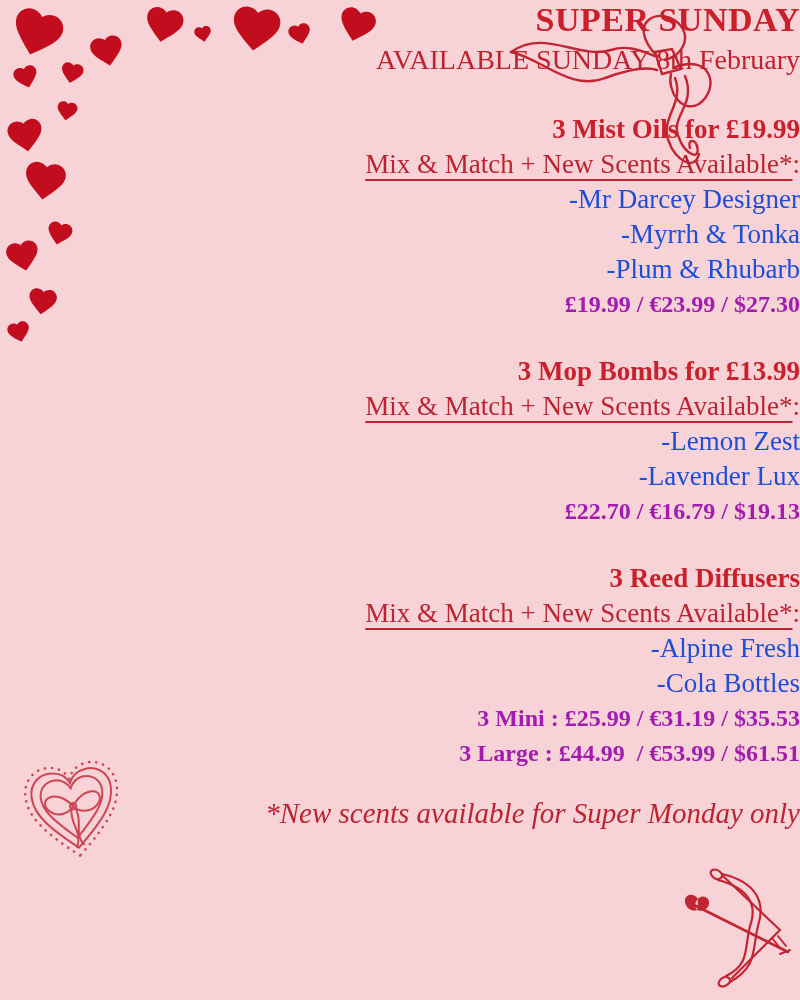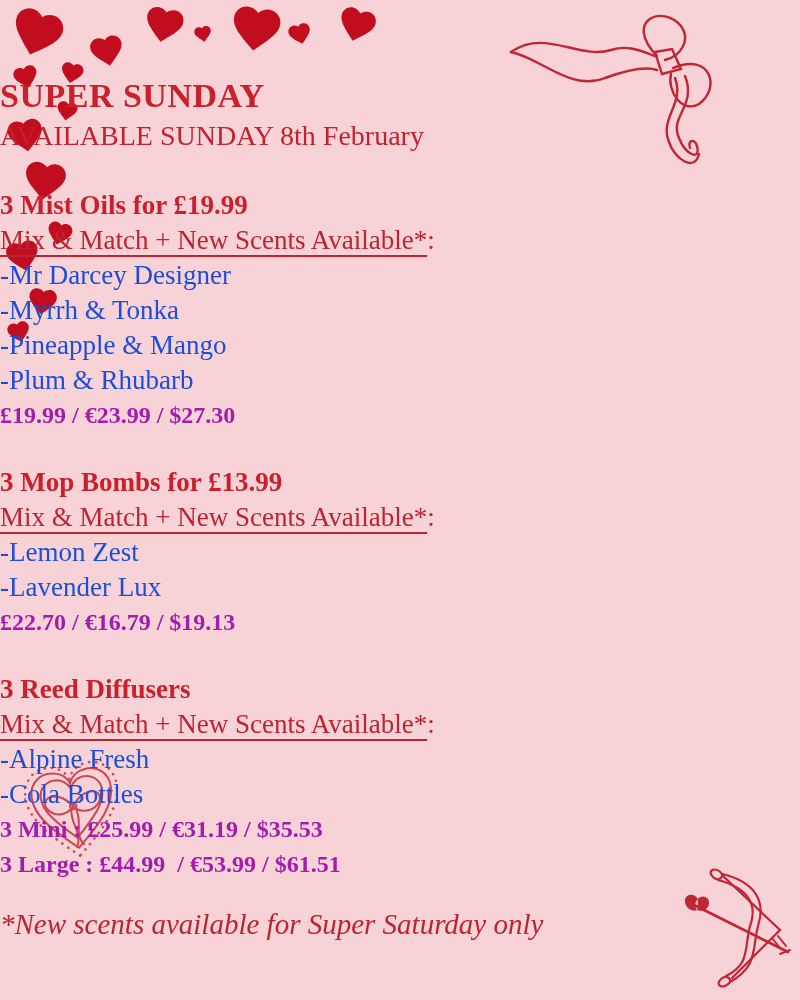--- a/index.html
+++ b/index.html
@@ -3,21 +3,21 @@
 <meta charset="utf-8">
 <style>
   html,body{margin:0;padding:0;}
   body{
     width:800px;height:1000px;overflow:hidden;
     background:#f7d2d6;
     font-family:"Liberation Serif","DejaVu Serif",serif;
     color:#bb2431;
   }
   .canvas{position:relative;width:800px;height:1000px;background:#f7d2d6;}
-  .content{position:absolute;inset:0;text-align:left;padding-top:76px;z-index:2;}
+  .content{position:absolute;inset:0;text-align:right;z-index:2;}
   .t{white-space:pre-wrap;}
   .title{
     font-size:34px;font-weight:700;color:#c9202b;line-height:40px;letter-spacing:.5px;
   }
   .subtitle{font-size:28px;line-height:40px;color:#c02230;}
   .promo-section{margin-top:32px;}
   .sec-title{font-size:27px;font-weight:700;color:#c9202b;line-height:35px;}
   .sec-mix{font-size:27px;line-height:35px;color:#bb2431;}
   .u{text-decoration:underline;text-underline-offset:6px;text-decoration-thickness:1.8px;}
   .item{font-size:27px;line-height:35px;color:#1d4ed8;}
@@ -157,21 +157,20 @@
 
   <div class="content">
     <div class="title t">SUPER SUNDAY</div>
     <div class="subtitle t">AVAILABLE SUNDAY 8th February</div>
 
     <div class="promo-section">
       <div class="sec-title t">3 Mist Oils for £19.99</div>
       <div class="sec-mix"><span class="u t">Mix &amp; Match + New Scents Available*</span><span class="t">:</span></div>
       <div class="item t">-Mr Darcey Designer</div>
       <div class="item t">-Myrrh &amp; Tonka</div>
-      <div class="item t">-Pineapple &amp; Mango</div>
       <div class="item t">-Plum &amp; Rhubarb</div>
       <div class="price t">£19.99 / €23.99 / $27.30</div>
     </div>
 
     <div class="promo-section">
       <div class="sec-title t">3 Mop Bombs for £13.99</div>
       <div class="sec-mix"><span class="u t">Mix &amp; Match + New Scents Available*</span><span class="t">:</span></div>
       <div class="item t">-Lemon Zest</div>
       <div class="item t">-Lavender Lux</div>
       <div class="price t">£22.70 / €16.79 / $19.13</div>
@@ -179,16 +178,16 @@
 
     <div class="promo-section">
       <div class="sec-title t">3 Reed Diffusers</div>
       <div class="sec-mix"><span class="u t">Mix &amp; Match + New Scents Available*</span><span class="t">:</span></div>
       <div class="item t">-Alpine Fresh</div>
       <div class="item t">-Cola Bottles</div>
       <div class="price t">3 Mini : £25.99 / €31.19 / $35.53</div>
       <div class="price t">3 Large : £44.99  / €53.99 / $61.51</div>
     </div>
 
-    <div class="footnote t">*New scents available for Super Saturday only</div>
+    <div class="footnote t">*New scents available for Super Monday only</div>
   </div>
 
 </div>
 
 </body></html>

